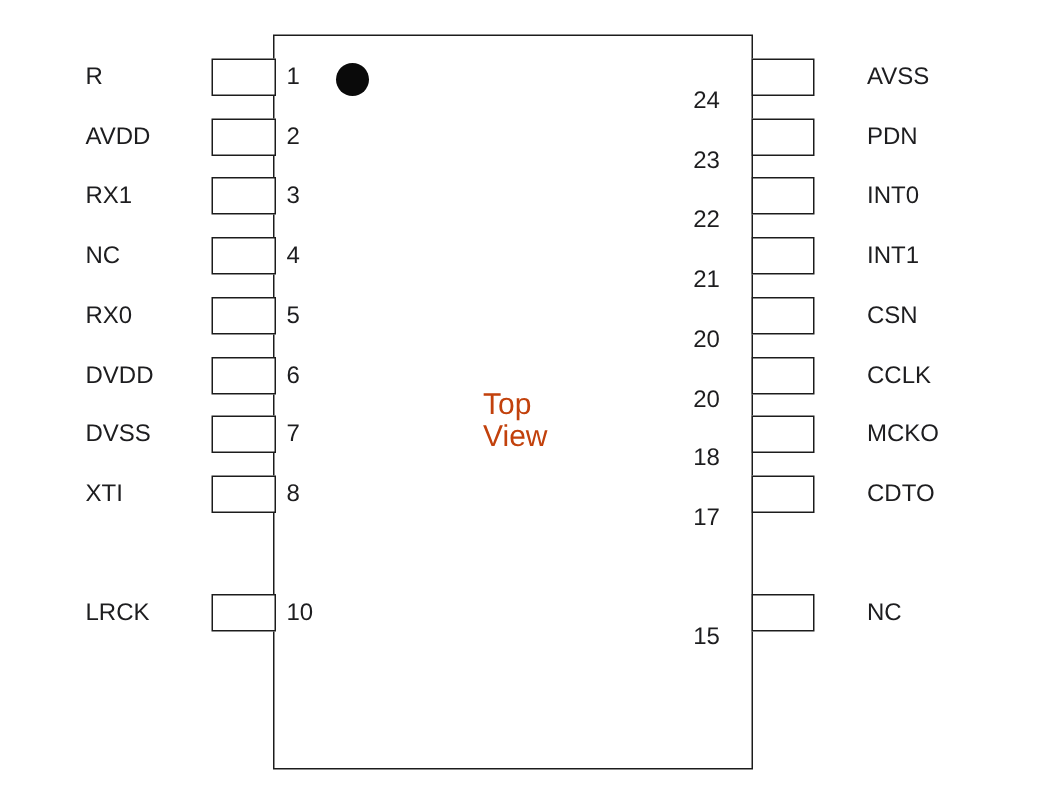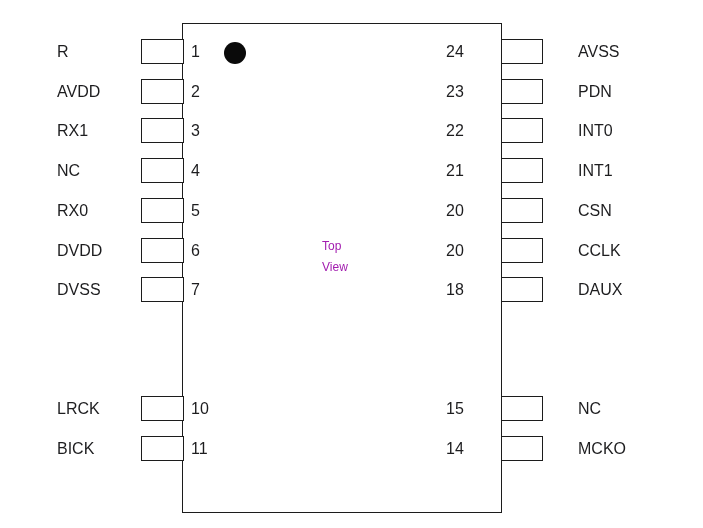--- a/index.html
+++ b/index.html
@@ -27,24 +27,24 @@
     left: 224px;
     top: 42px;
     width: 22px;
     height: 22px;
     border-radius: 50%;
     background: #0a0a0a;
   }
   .top-view {
     position: absolute;
     left: 322px;
-    top: 236px;
-    font-size: 12px;
+    top: 260px;
+    font-size: 20px;
     line-height: 21px;
-    color: #a21caf;
+    color: #c2410c;
     white-space: pre;
   }
   .pin-row {
     position: absolute;
     left: 0;
     top: calc(39px + var(--i) * 39.72px);
     width: 703px;
     height: 25px;
     font-size: 16px;
   }
@@ -60,21 +60,21 @@
   .pin-box.left  { left: 141px; }
   .pin-box.right { left: 500.5px; }
   .pin-row span {
     position: absolute;
     top: 0;
     line-height: 25px;
     white-space: nowrap;
   }
   .left-label  { left: 57px; }
   .left-num    { left: 191px; }
-  .right-num   { left: 446px; width: 50px; text-align: left; }
+  .right-num   { left: 446px; width: 50px; text-align: center; margin-top: 16px; }
   .right-label { left: 578px; }
 </style>
 </head>
 <body>
 
 <div class="canvas">
 
   <div class="chip-body"></div>
 
   <div class="pin1-dot"></div>
@@ -134,37 +134,37 @@
     <div class="pin-box right"></div>
     <span class="right-label">CCLK</span>
   </div>
 
   <div class="pin-row" style="--i:6">
     <span class="left-label">DVSS</span>
     <div class="pin-box left"></div>
     <span class="left-num">7</span>
     <span class="right-num">18</span>
     <div class="pin-box right"></div>
-    <span class="right-label">DAUX</span>
+    <span class="right-label">MCKO</span>
   </div>
 
+  <div class="pin-row" style="--i:7">
+    <span class="left-label">XTI</span>
+    <div class="pin-box left"></div>
+    <span class="left-num">8</span>
+    <span class="right-num">17</span>
+    <div class="pin-box right"></div>
+    <span class="right-label">CDTO</span>
+  </div>
 
 
   <div class="pin-row" style="--i:9">
     <span class="left-label">LRCK</span>
     <div class="pin-box left"></div>
     <span class="left-num">10</span>
     <span class="right-num">15</span>
     <div class="pin-box right"></div>
     <span class="right-label">NC</span>
   </div>
 
-  <div class="pin-row" style="--i:10">
-    <span class="left-label">BICK</span>
-    <div class="pin-box left"></div>
-    <span class="left-num">11</span>
-    <span class="right-num">14</span>
-    <div class="pin-box right"></div>
-    <span class="right-label">MCKO</span>
-  </div>
 
 
 </div>
 
 </body></html>

